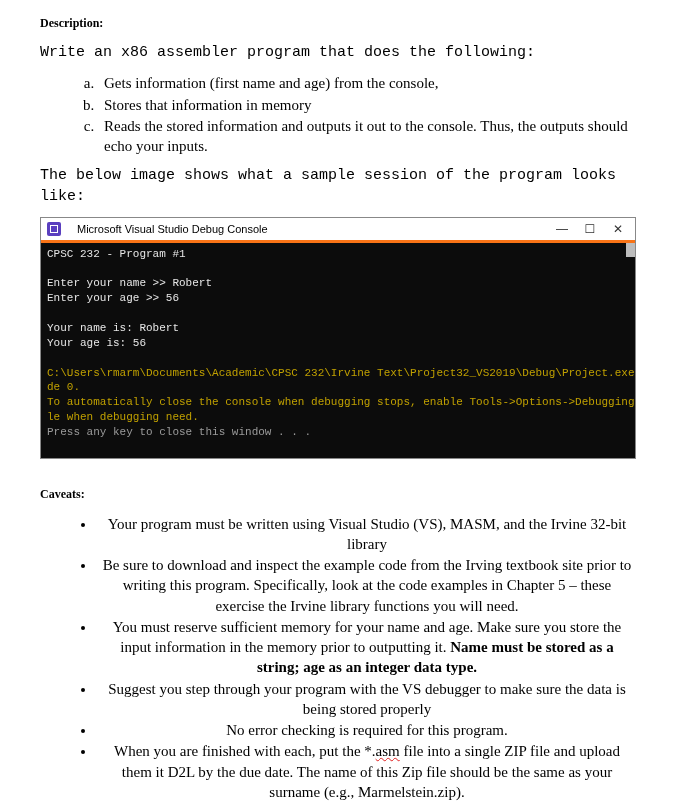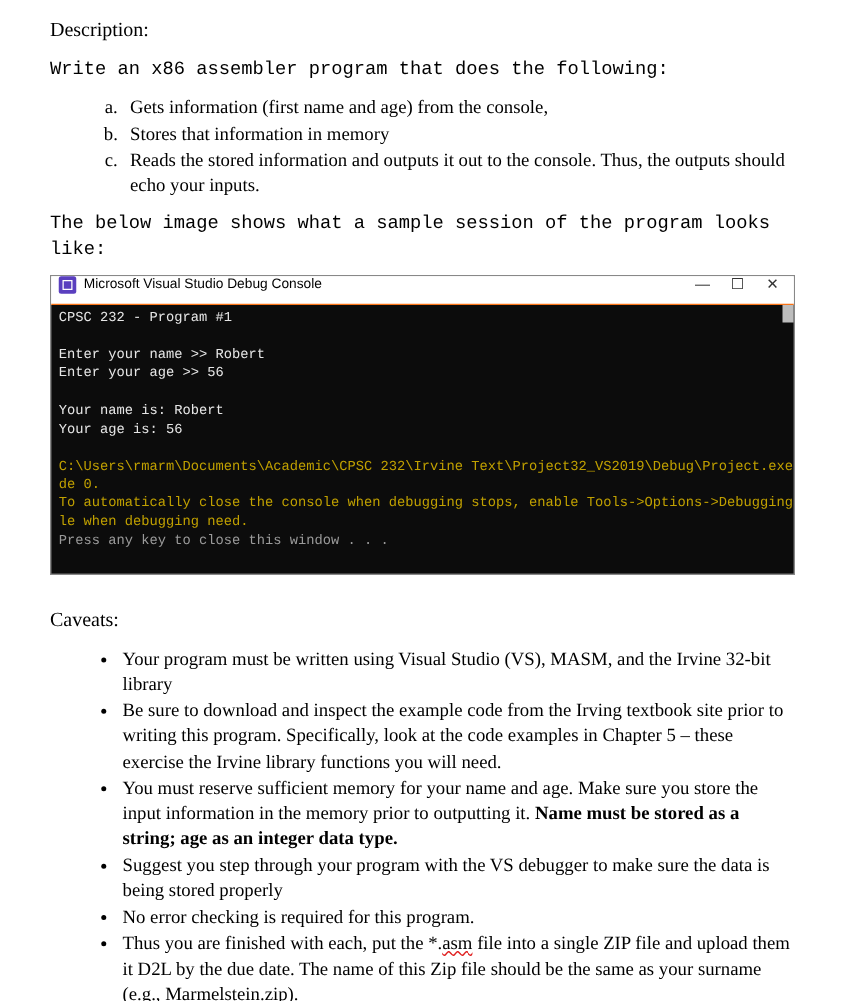--- a/index.html
+++ b/index.html
@@ -8,22 +8,22 @@
     font-family: "Times New Roman", Times, serif;
     font-size: 15px;
     color: #000;
     background: #fff;
     width: 676px;
   }
   .page {
     padding: 10px 40px 20px 40px;
   }
   .heading {
-    font-weight: normal;
-    font-size: 16px;
+    font-weight: bold;
+    font-size: 12px;
     margin: 6px 0 12px 0;
   }
   .para {
     margin: 10px 0;
     line-height: 1.35;
     font-family: Liberation Mono, monospace;
   }
   .ol-alpha {
     list-style-type: lower-alpha;
     margin: 4px 0 10px 0;
@@ -36,42 +36,44 @@
   }
   .ul-bullet {
     list-style-type: disc;
     margin: 4px 0 10px 0;
     padding-left: 56px;
   }
   .ul-bullet li {
     padding-left: 2px;
     margin: 1px 0;
     line-height: 1.35;
+    text-align: center;
   }
   .squiggle {
     text-decoration: underline wavy #e02020;
     text-decoration-thickness: 1px;
   }
   .bold { font-weight: bold; }
 
   
   .console-window {
     margin: 10px 0 28px 0;
     border: 1px solid #888;
     background: #fff;
     font-family: "Segoe UI", Arial, sans-serif;
   }
   .titlebar {
     height: 22px;
     display: flex;
-    align-items: flex-start;
+    align-items: center;
     background: #fff;
-    border-bottom: 1px solid #f97316;
+    border-bottom: 3px solid #f97316;
     font-size: 11px;
     color: #000;
+    gap: 10px;
   }
   .titlebar-icon {
     width: 14px;
     height: 14px;
     margin: 0 6px 0 6px;
     background: #5a3fbf;
     display: inline-block;
     border-radius: 2px;
     position: relative;
   }
@@ -163,17 +165,17 @@
   </div>
 
   <div class="heading">Caveats:</div>
 
   <ul class="ul-bullet">
     <li>Your program must be written using Visual Studio (VS), MASM, and the Irvine 32-bit library</li>
     <li>Be sure to download and inspect the example code from the Irving textbook site prior to writing this program.  Specifically, look at the code examples in Chapter 5 – these exercise the Irvine library functions you will need.</li>
     <li><span>You must reserve sufficient memory for your name and age.  Make sure you store the input information in the memory prior to outputting it.  </span><span class="bold">Name must be stored as a string; age as an integer data type.</span></li>
     <li>Suggest you step through your program with the VS debugger to make sure the data is being stored properly</li>
     <li>No error checking is required for this program.</li>
-    <li><span>Thus you are finished with each, put the *.</span><span class="squiggle">asm</span><span> file into a single ZIP file and upload them it D2L by the due date.  The name of this Zip file should be the same as your surname (e.g., Marmelstein.zip).</span></li>
+    <li><span>When you are finished with each, put the *.</span><span class="squiggle">asm</span><span> file into a single ZIP file and upload them it D2L by the due date.  The name of this Zip file should be the same as your surname (e.g., Marmelstein.zip).</span></li>
 
   </ul>
 
 </div>
 
 </body></html>

